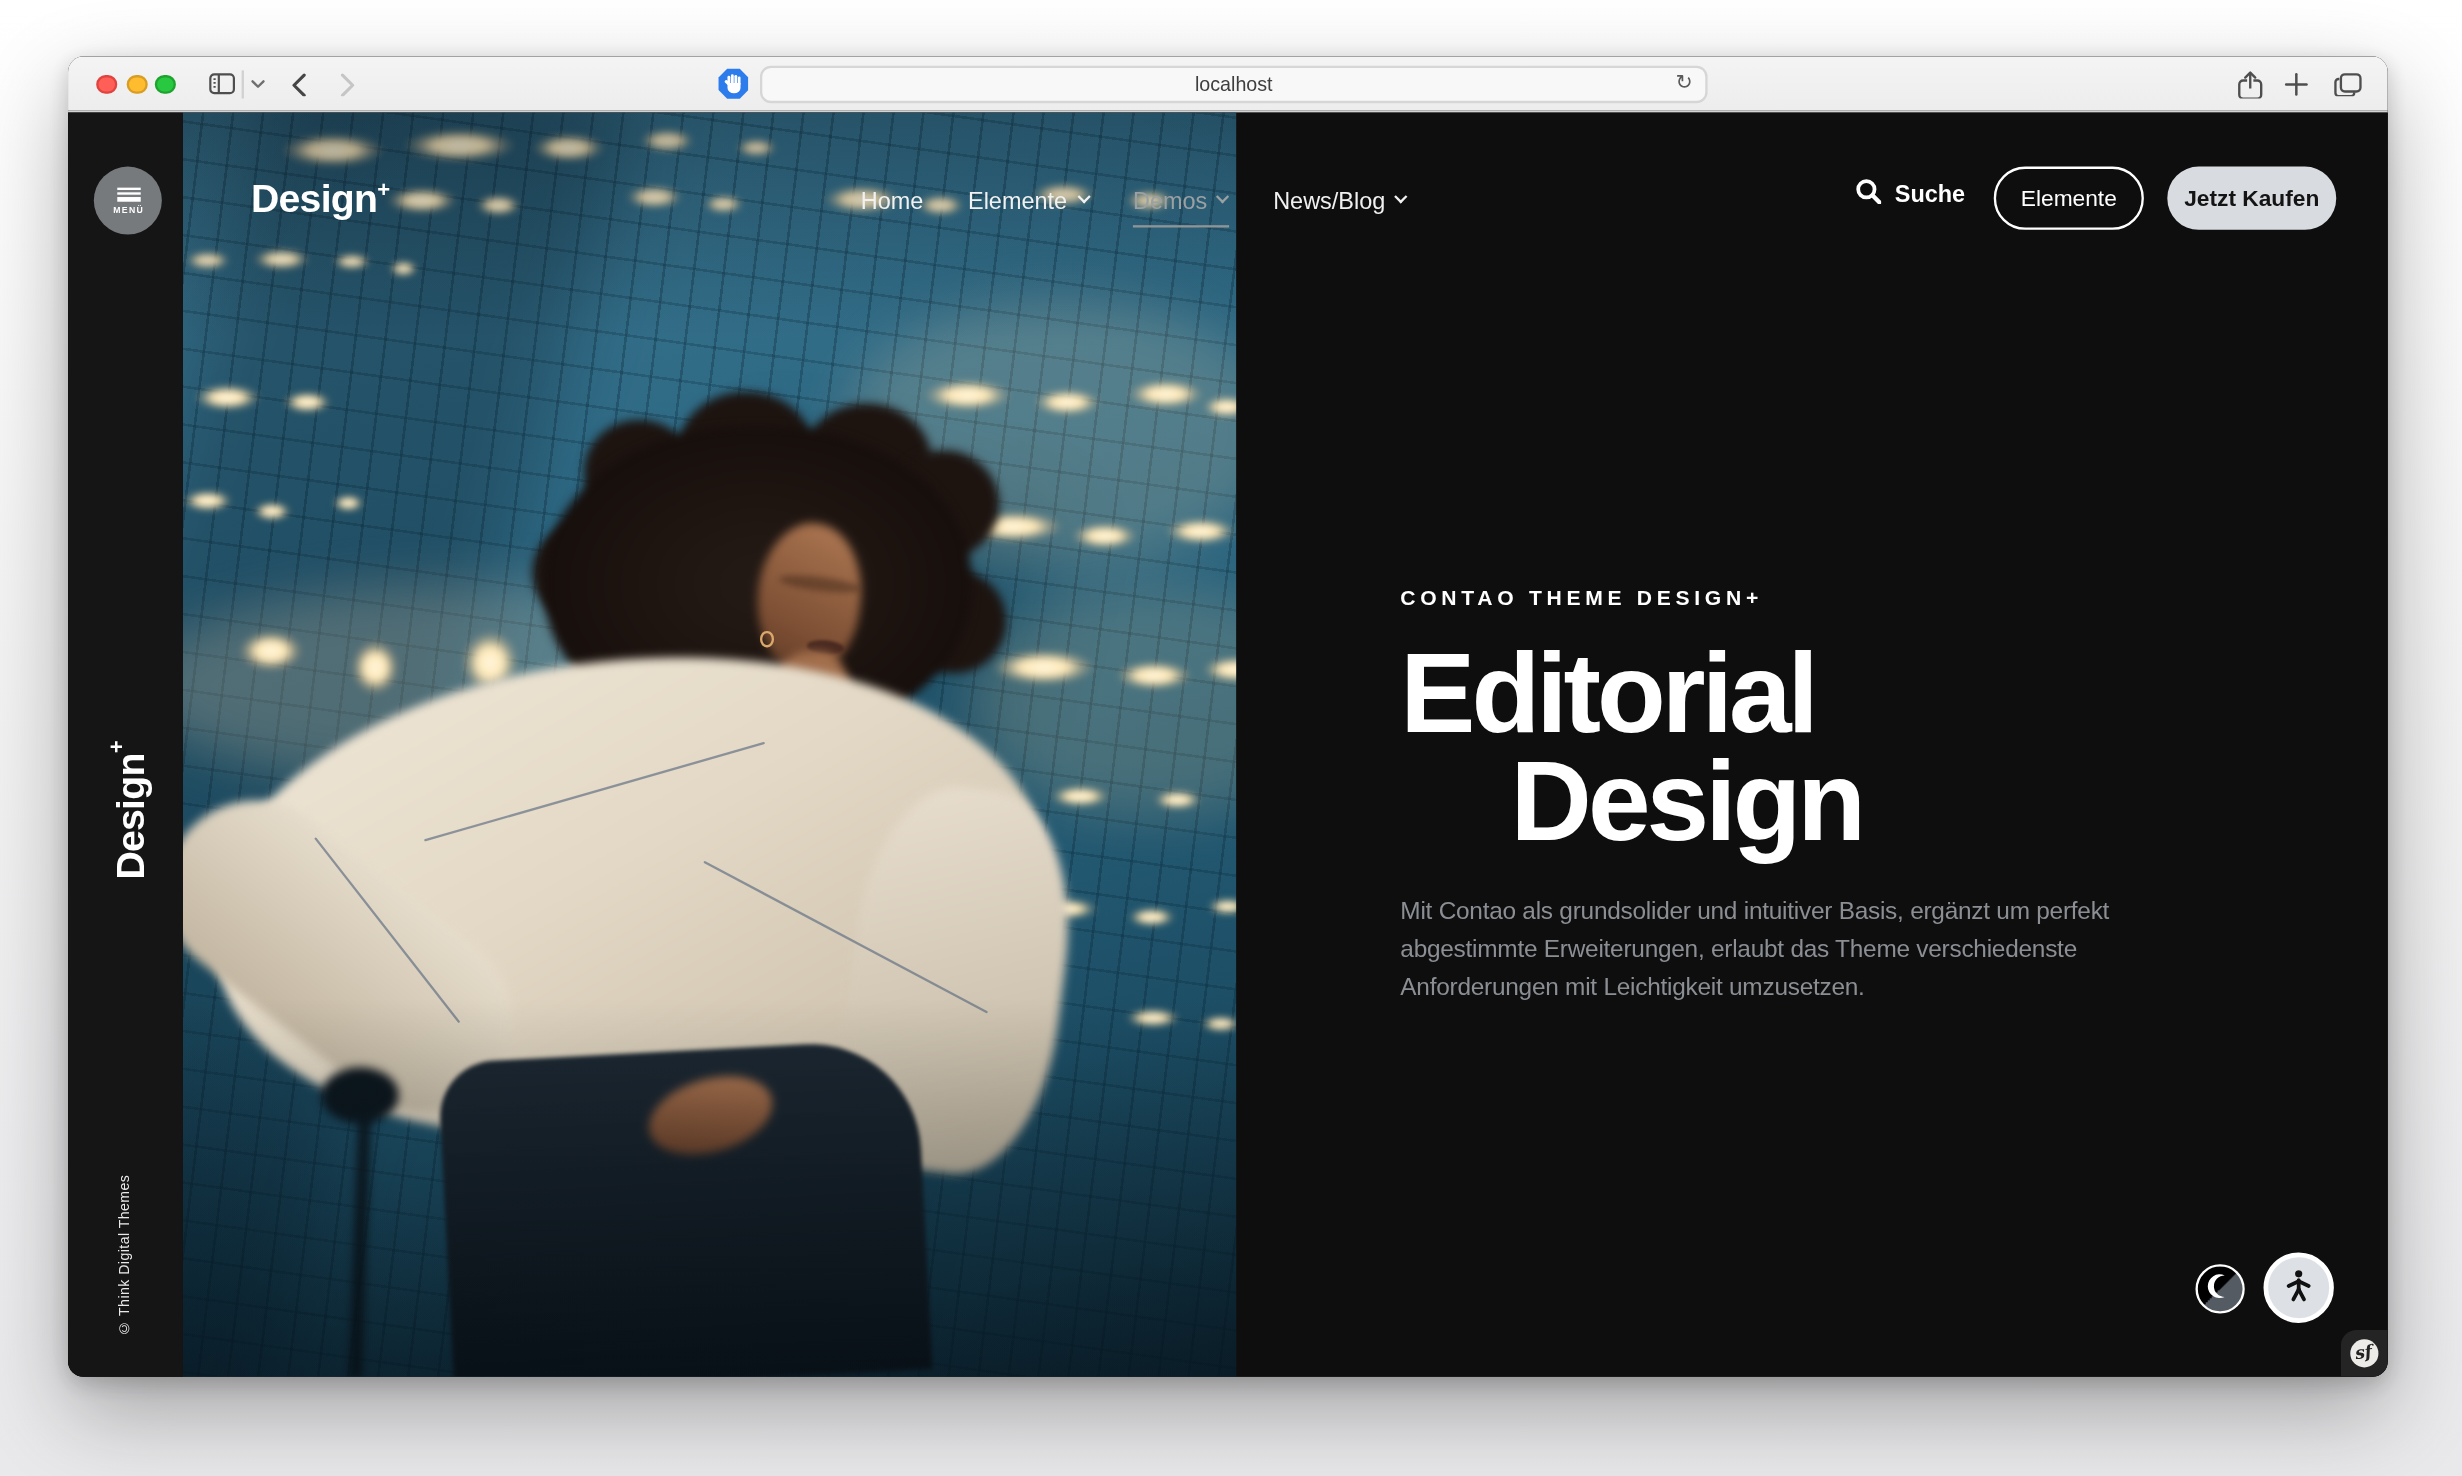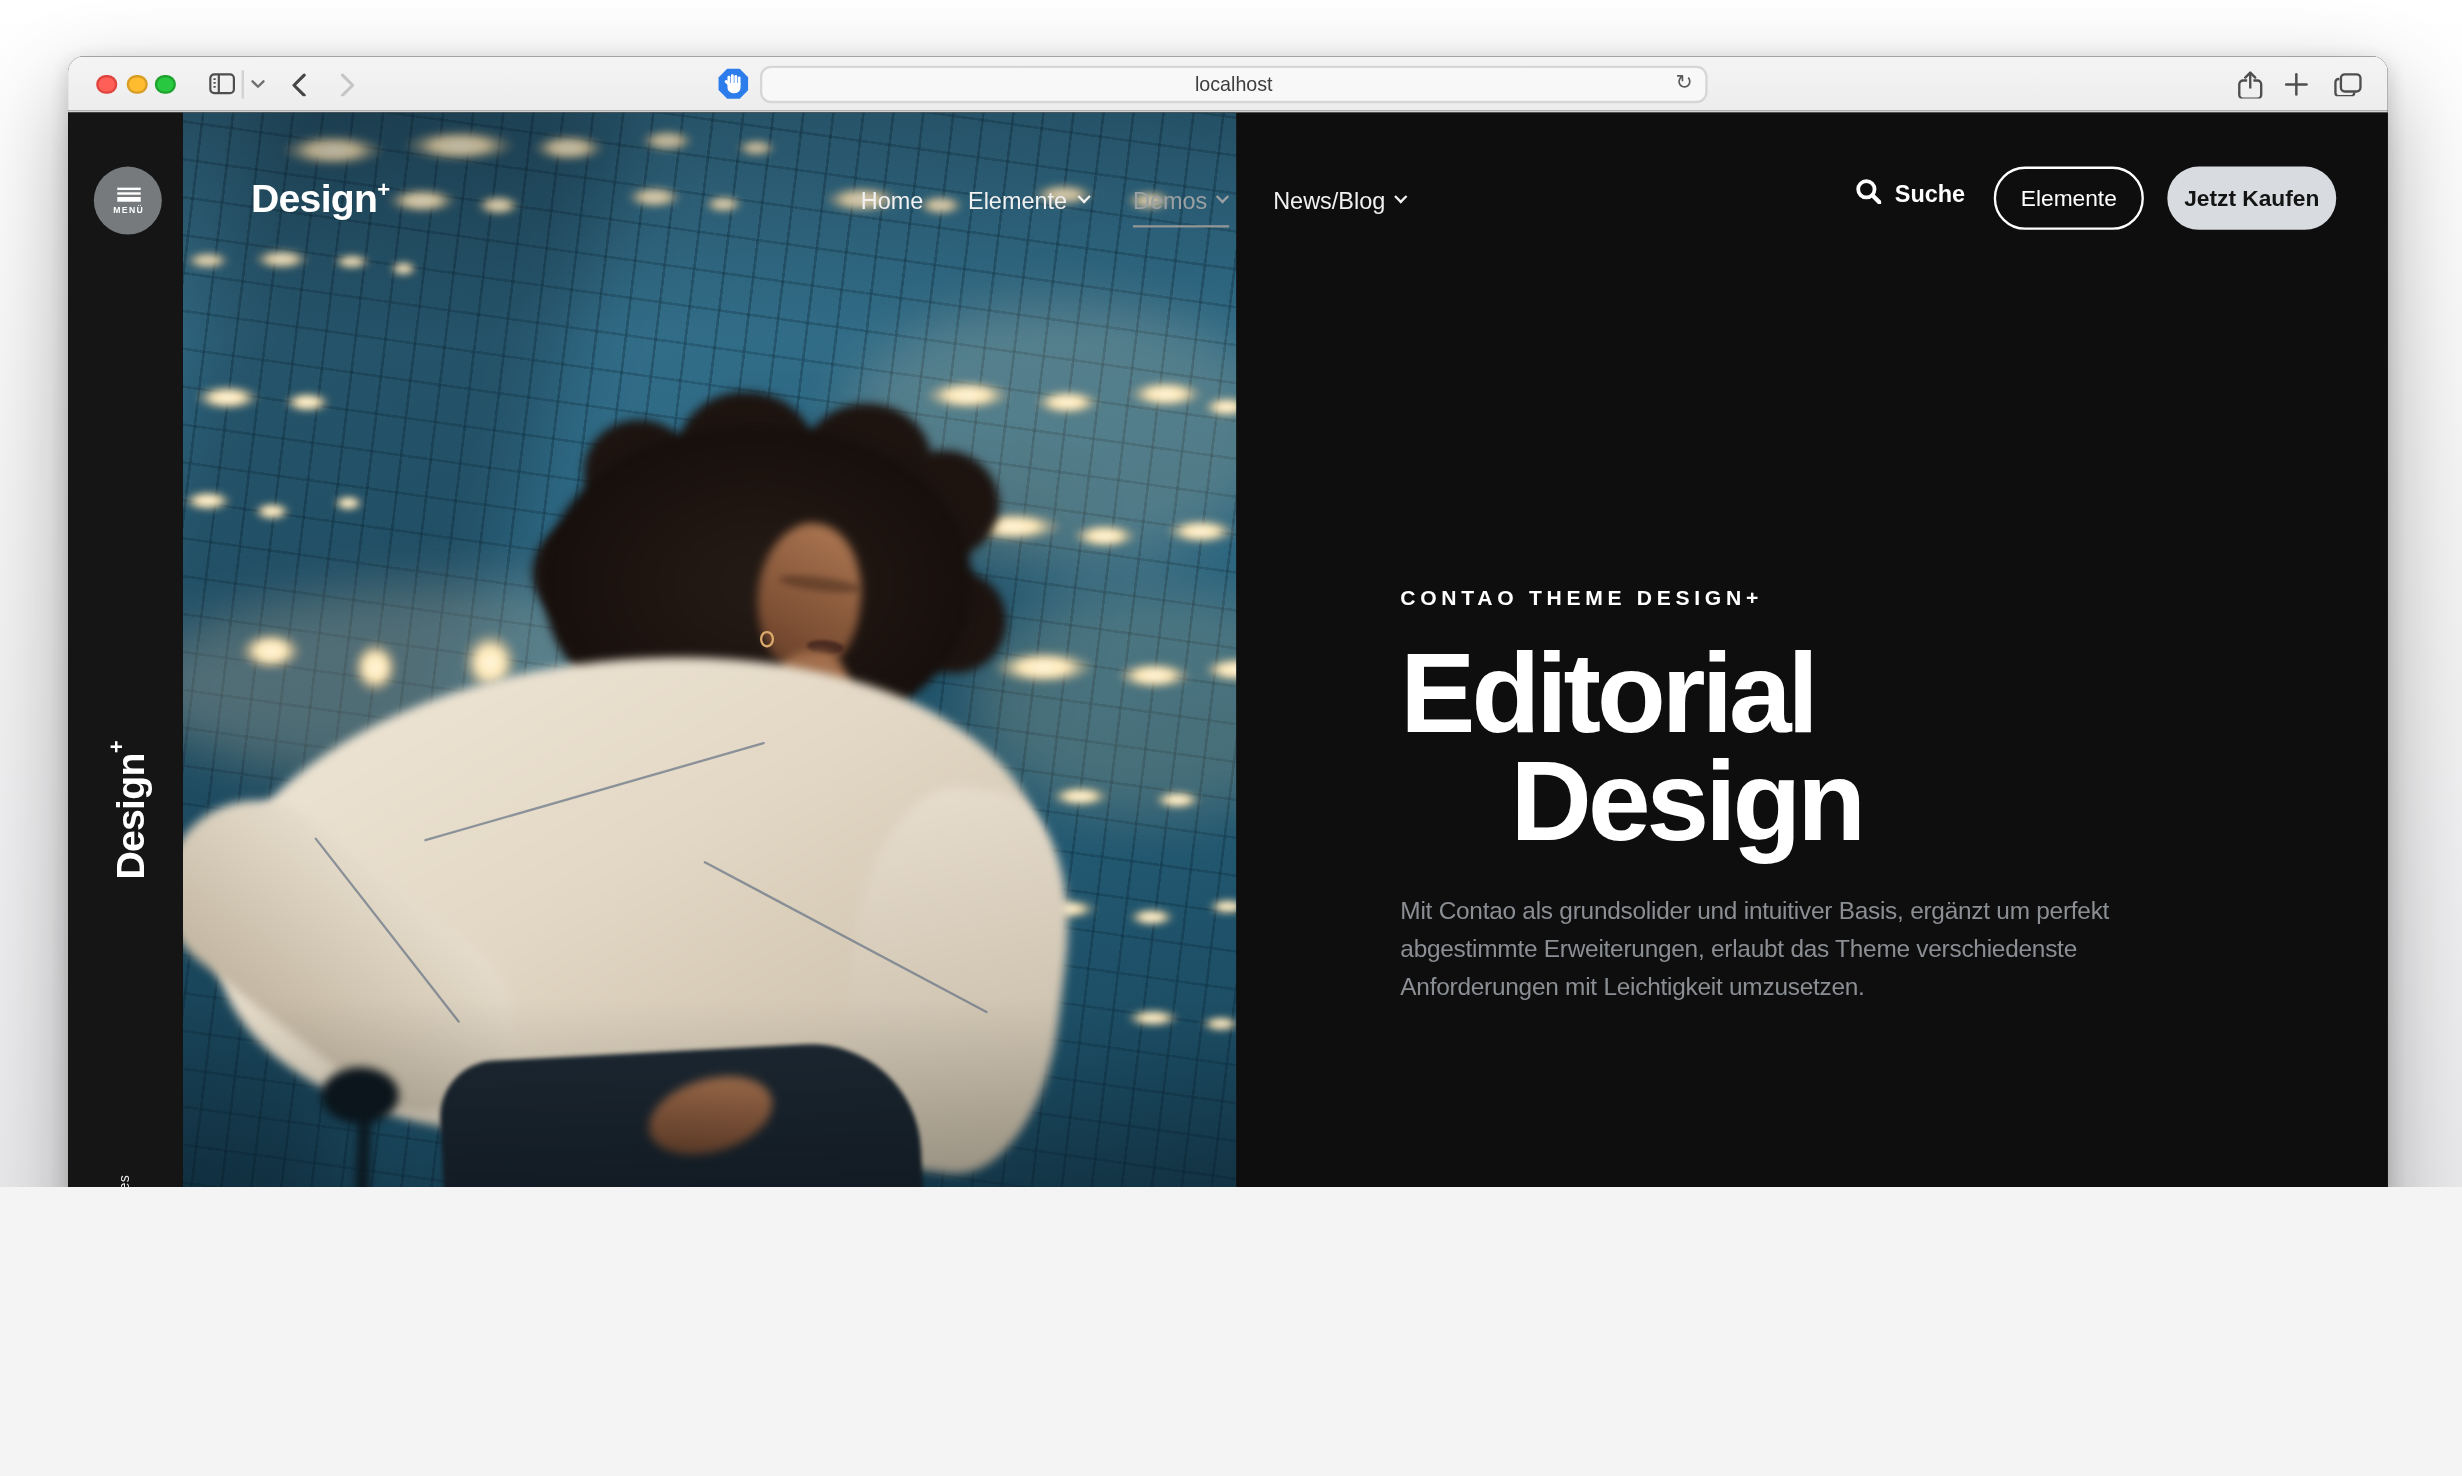--- a/index.html
+++ b/index.html
@@ -1,17 +1,17 @@
 <!DOCTYPE html>
 <html style="font-size:10.7px"><head>
 <meta charset="utf-8">
 <style>
   html,body{margin:0;padding:0;background:#f4f4f5;}
   *{box-sizing:border-box;}
-  .stage{position:relative;width:2462px;height:1187px;overflow:hidden;
+  .stage{position:relative;width:2462px;height:1476px;overflow:hidden;
          background:linear-gradient(180deg,#ffffff 0%,#f4f4f5 40%,#e9e9eb 100%);
          font-family:"Liberation Sans","DejaVu Sans",sans-serif;}
   .design{position:absolute;left:0;top:0;width:1050px;height:630px;
           transform:scale(2.3456);transform-origin:0 0;}
 
   
   .window{position:absolute;left:29px;top:24px;width:989px;height:563px;
           border-radius:6.7px;overflow:hidden;background:#0e0e0f;
           box-shadow:0 14.7px 37px rgba(0,0,0,.30),0 2.7px 9.4px rgba(0,0,0,.18);}
   .titlebar{position:absolute;left:0;top:0;right:0;height:24px;

